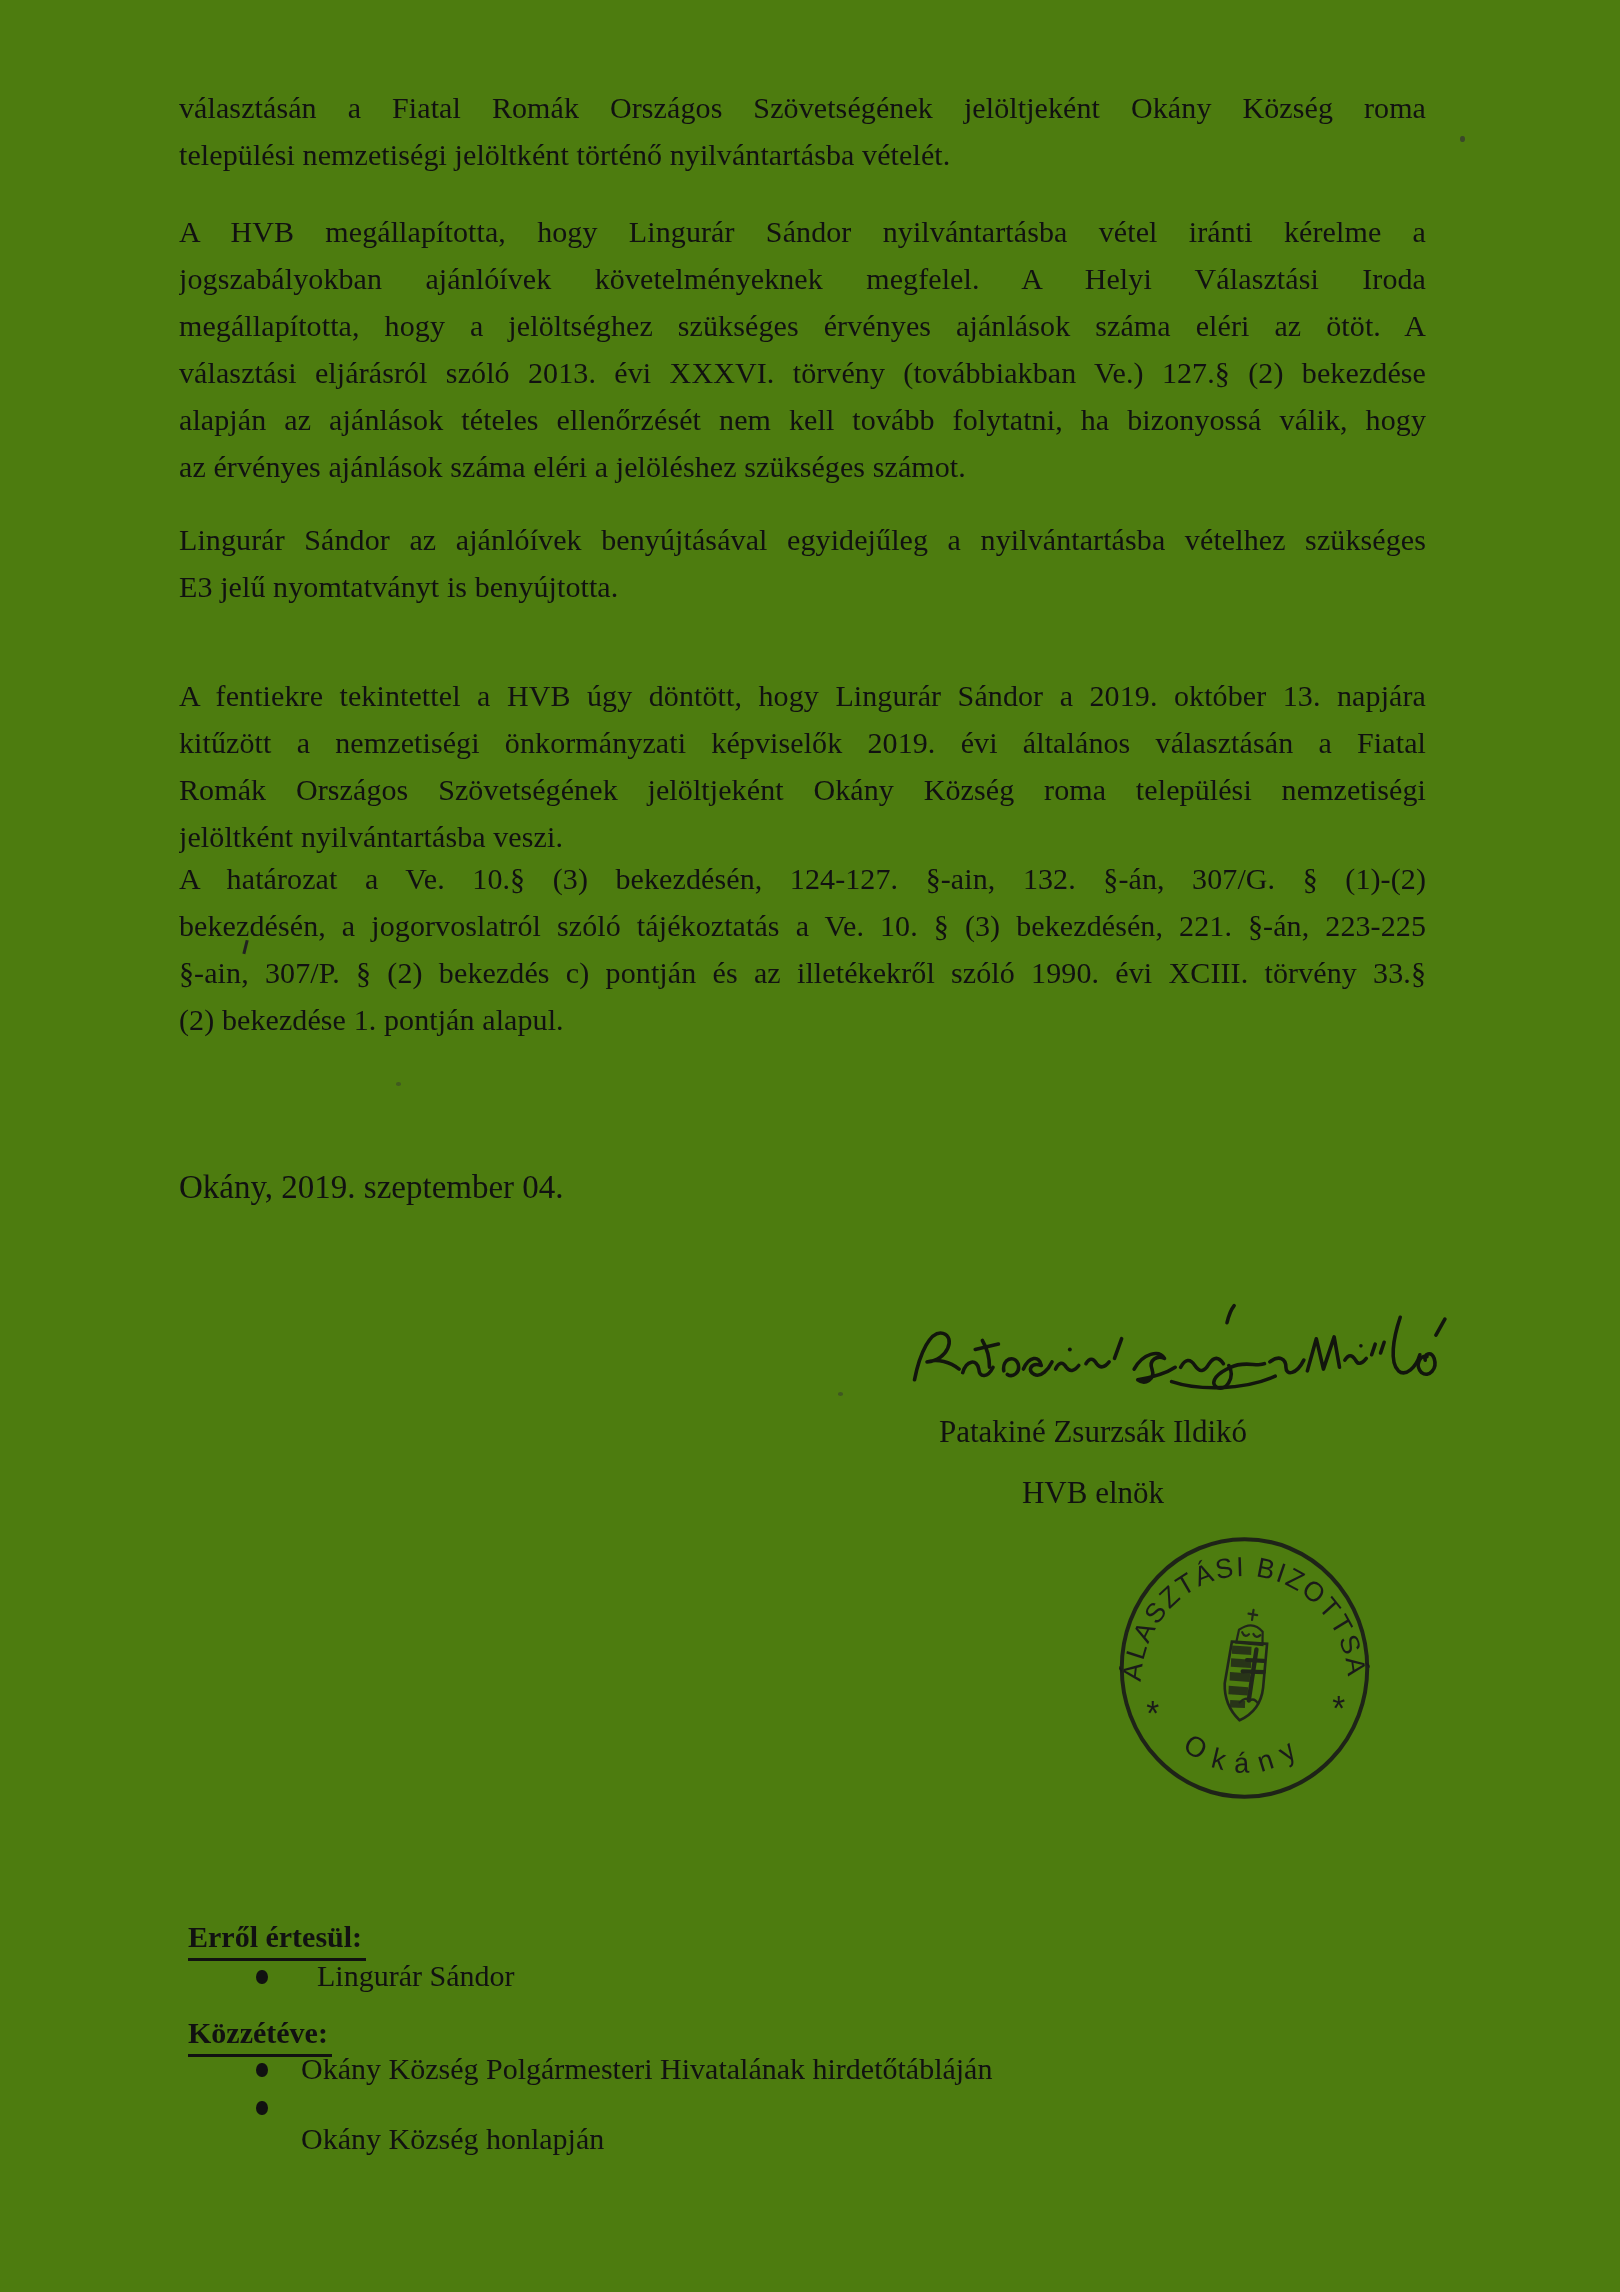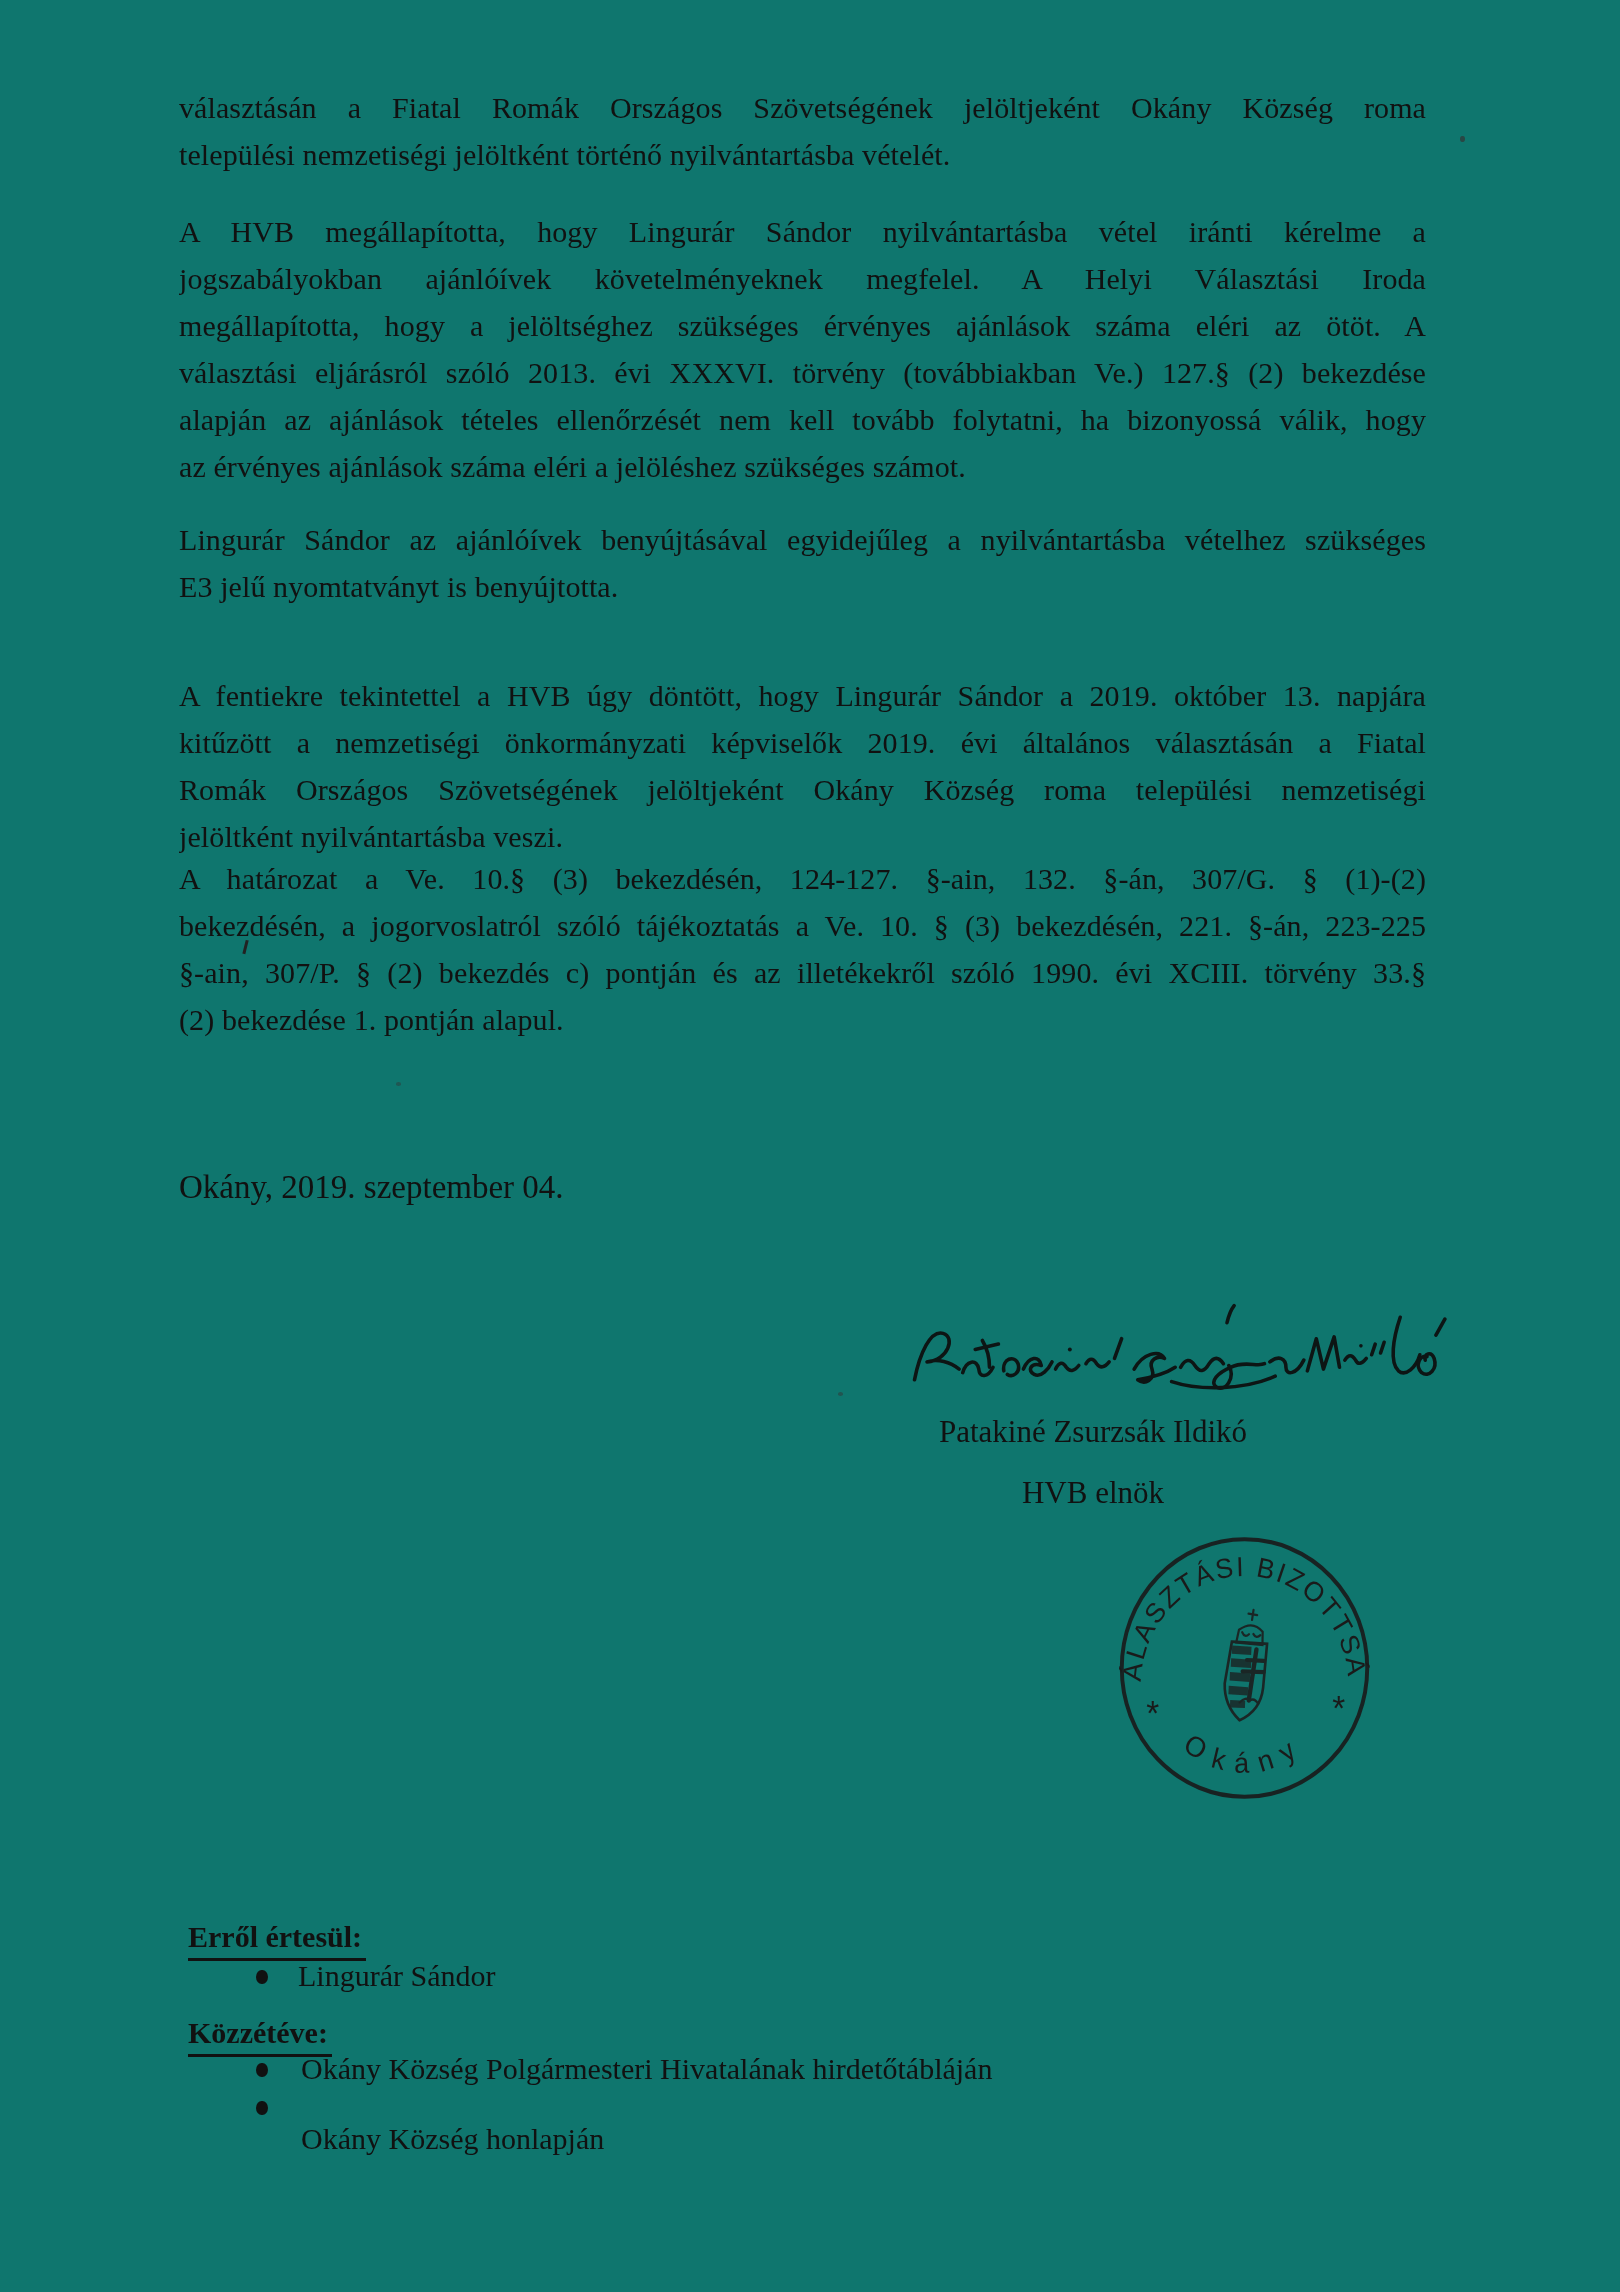--- a/index.html
+++ b/index.html
@@ -1,19 +1,19 @@
 <!DOCTYPE html>
 <html style="font-size:14.3px"><head>
 <meta charset="utf-8">
 <style>
   html,body{margin:0;padding:0;background:#e8e8e8;}
   .sheet{
     position:relative;
     width:1620px;height:2293px;
-    background:#0f766e;
+    background:#4d7c0f;
     font-family:"Liberation Serif", serif;
     color:#111;
     overflow:hidden;
   }
   .para{position:absolute;left:179px;width:1247px;}
   .ln{
     font-size:30px;
     line-height:47px;
     height:47px;
     overflow:hidden;
@@ -167,21 +167,21 @@
           <path d="M135,172 l22,-2 l1,9 l-22,2 Z"></path>
           <path d="M139,187 l17,-2 l1,8 l-17,2 Z"></path>
         </g>
       </g>
     </svg>
   </div>
 
   <div class="footer-heading" style="top:1917px;">Erről értesül:</div>
 
   <div class="bullet" style="left:256px;top:1970px;"></div>
-  <div class="footer-item" style="left:298px;top:1956px;text-align:center;">Lingurár Sándor</div>
+  <div class="footer-item" style="left:317px;top:1956px;text-align:center;">Lingurár Sándor</div>
 
   <div class="footer-heading" style="top:2013px;">Közzétéve:</div>
 
   <div class="bullet" style="left:256px;top:2063px;"></div>
   <div class="footer-item" style="left:301px;top:2049px;">Okány Község Polgármesteri Hivatalának hirdetőtábláján</div>
 
   <div class="bullet" style="left:256px;top:2101px;"></div>
   <div class="footer-item" style="left:301px;top:2087px;margin-top:32px;">Okány Község honlapján</div>
 
 </div>

